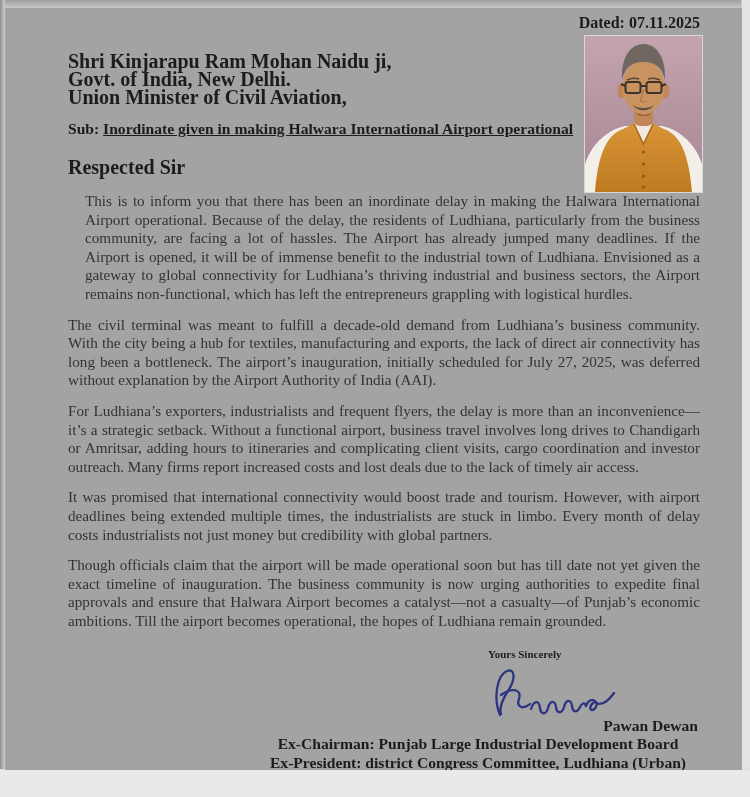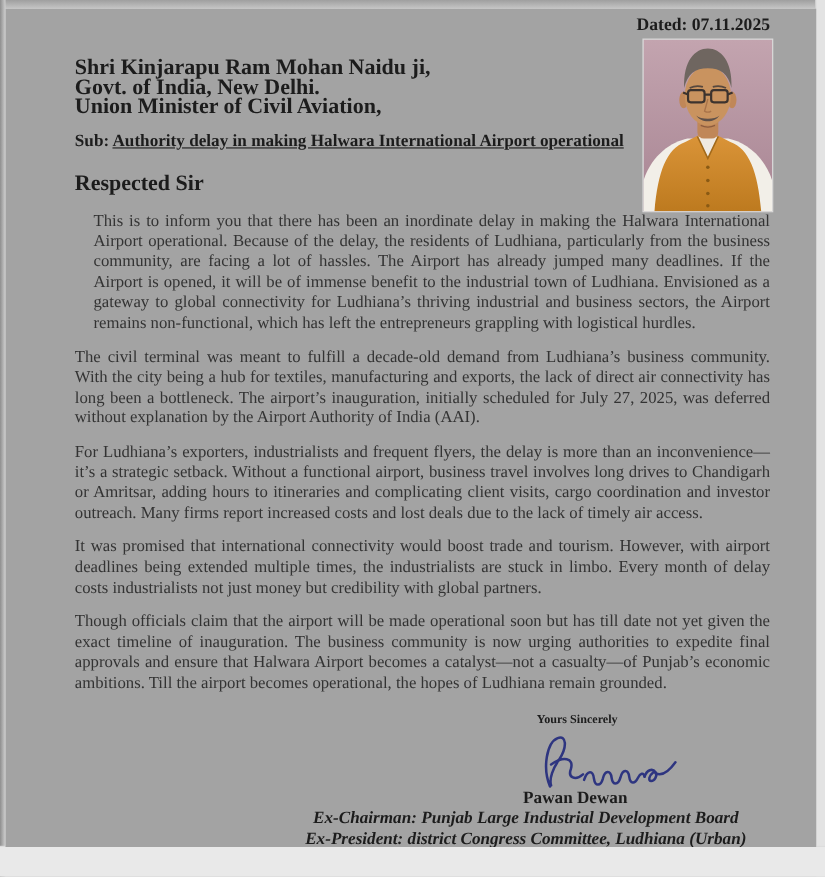--- a/index.html
+++ b/index.html
@@ -30,22 +30,22 @@
   .subject .u{text-decoration:underline;}
   .salutation{margin-top:20px;font-weight:bold;font-size:20px;line-height:18px;color:#1c1c1c;}
   .body-par{
     margin:12px 0 0 0;font-size:15.2px;line-height:18.6px;
     text-align:justify;color:#333333;
   }
   .body-par:first-of-type{margin-top:16px;margin-left:17px;}
   .closing{margin-top:15px;margin-left:420px;font-weight:bold;font-size:11px;line-height:18px;color:#1c1c1c;}
   .signature{margin:2px 0 0 418px;display:block;}
   .signer-block{width:440px;margin-left:190px;text-align:center;font-weight:bold;color:#1c1c1c;}
-  .signer-name{font-size:15.6px;line-height:18px;margin-left:90px;text-align:center;}
-  .signer-title{font-size:15.6px;line-height:18.5px;font-style:italic;}
+  .signer-name{font-size:15.6px;line-height:18px;margin-left:90px;text-align:right;}
+  .signer-title{font-size:15.6px;line-height:18.5px;}
 </style>
 </head>
 <body>
 
 <div class="frame-top"></div>
 <div class="frame-left"></div>
 <div class="frame-right"></div>
 <div class="frame-bottom"></div>
 
 <div class="page">
@@ -99,21 +99,21 @@
       <path d="M52,78 q6.5,3 13,0" stroke="#8c5c3e" stroke-width="1.2" fill="none"></path>
     </svg>
   </div>
 
   <div class="address">
     <div>Shri Kinjarapu Ram Mohan Naidu ji,</div>
     <div>Govt. of India, New Delhi.</div>
     <div>Union Minister of Civil Aviation,</div>
   </div>
 
-  <div class="subject"><span>Sub: </span><span class="u">Authority delay in making Halwara International Airport operational</span></div>
+  <div class="subject"><span>Sub: </span><span class="u">Inordinate given in making Halwara International Airport operational</span></div>
 
   <div class="salutation">Respected Sir</div>
 
   <p class="body-par">This is to inform you that there has been an inordinate delay in making the Halwara International Airport operational. Because of the delay, the residents of Ludhiana, particularly from the business community, are facing a lot of hassles. The Airport has already jumped many deadlines. If the Airport is opened, it will be of immense benefit to the industrial town of Ludhiana. Envisioned as a gateway to global connectivity for Ludhiana’s thriving industrial and business sectors, the Airport remains non-functional, which has left the entrepreneurs grappling with logistical hurdles.</p>
   <p class="body-par">The civil terminal was meant to fulfill a decade-old demand from Ludhiana’s business community. With the city being a hub for textiles, manufacturing and exports, the lack of direct air connectivity has long been a bottleneck. The airport’s inauguration, initially scheduled for July 27, 2025, was deferred without explanation by the Airport Authority of India (AAI).</p>
   <p class="body-par">For Ludhiana’s exporters, industrialists and frequent flyers, the delay is more than an inconvenience—it’s a strategic setback. Without a functional airport, business travel involves long drives to Chandigarh or Amritsar, adding hours to itineraries and complicating client visits, cargo coordination and investor outreach. Many firms report increased costs and lost deals due to the lack of timely air access.</p>
   <p class="body-par">It was promised that international connectivity would boost trade and tourism. However, with airport deadlines being extended multiple times, the industrialists are stuck in limbo. Every month of delay costs industrialists not just money but credibility with global partners.</p>
   <p class="body-par">Though officials claim that the airport will be made operational soon but has till date not yet given the exact timeline of inauguration. The business community is now urging authorities to expedite final approvals and ensure that Halwara Airport becomes a catalyst—not a casualty—of Punjab’s economic ambitions. Till the airport becomes operational, the hopes of Ludhiana remain grounded.</p>
 
   <div class="closing">Yours Sincerely</div>

